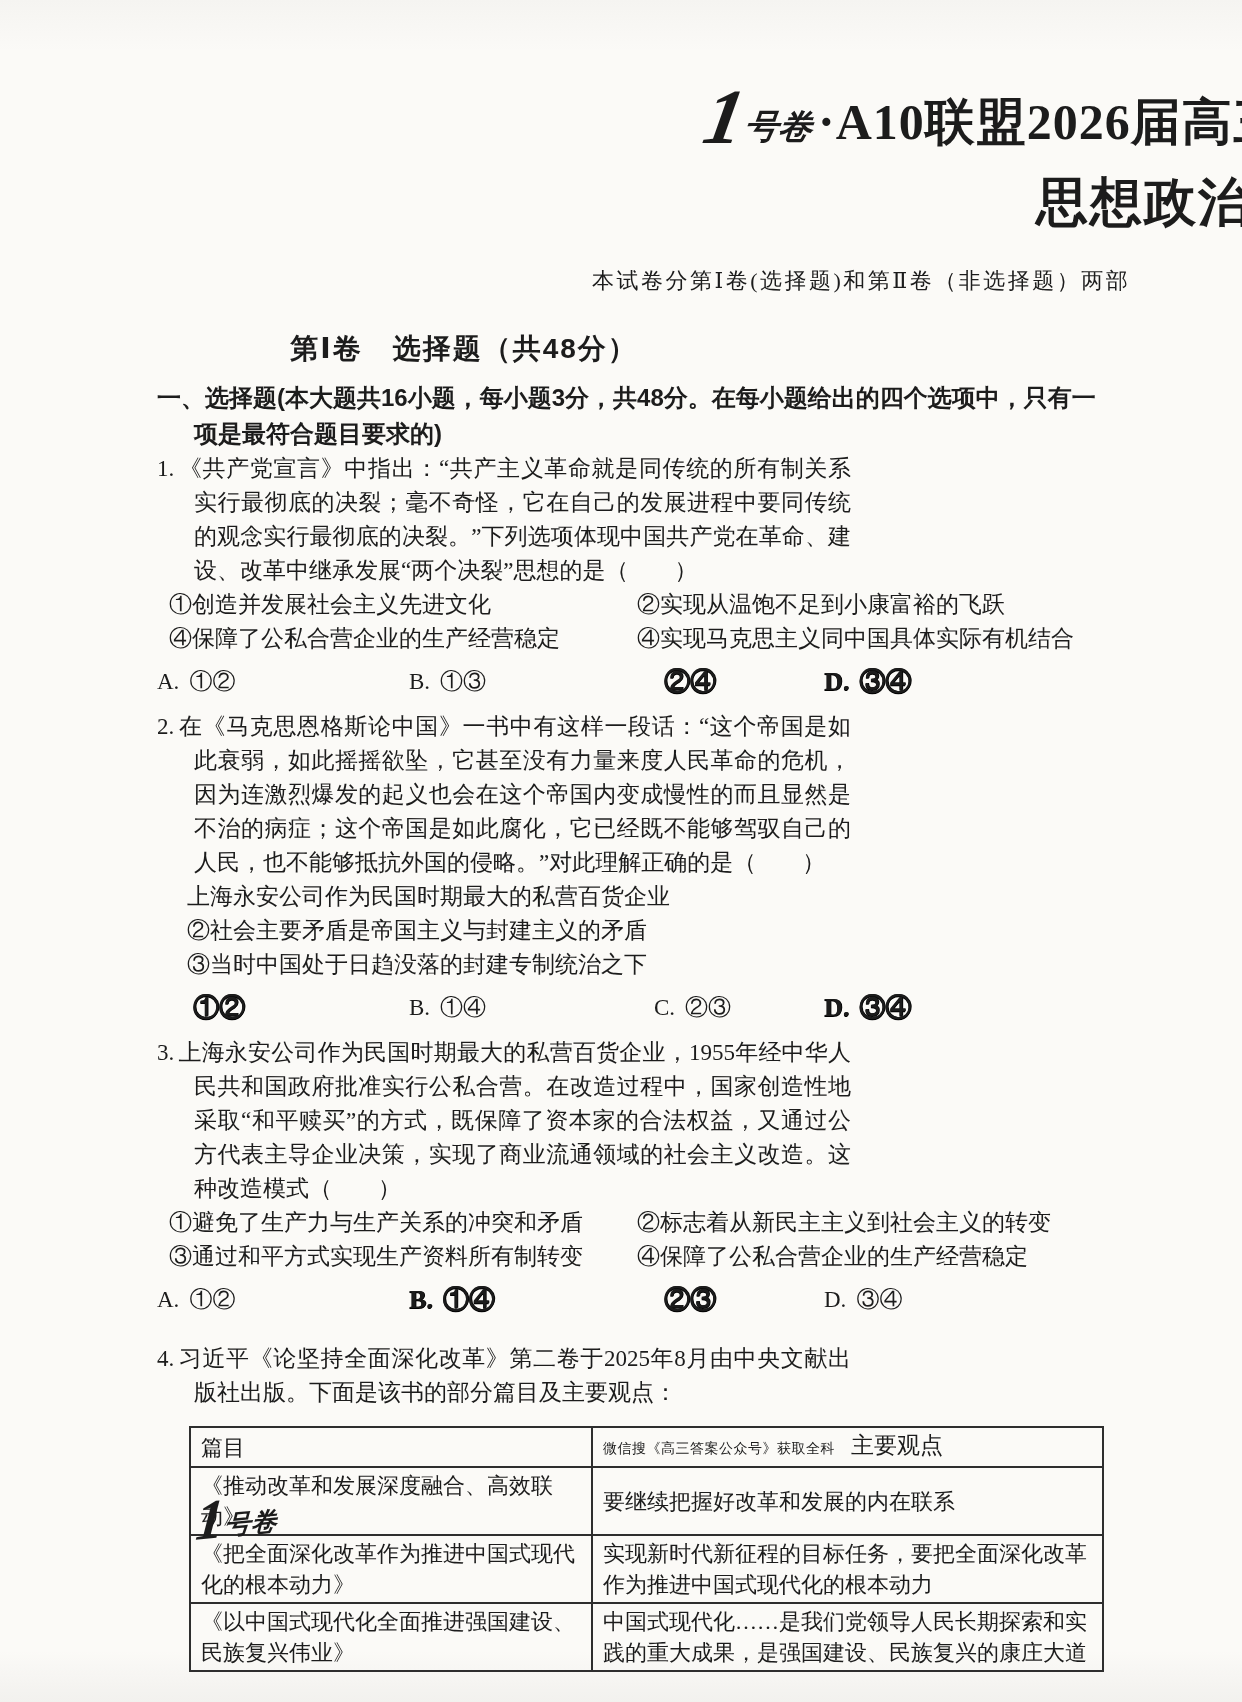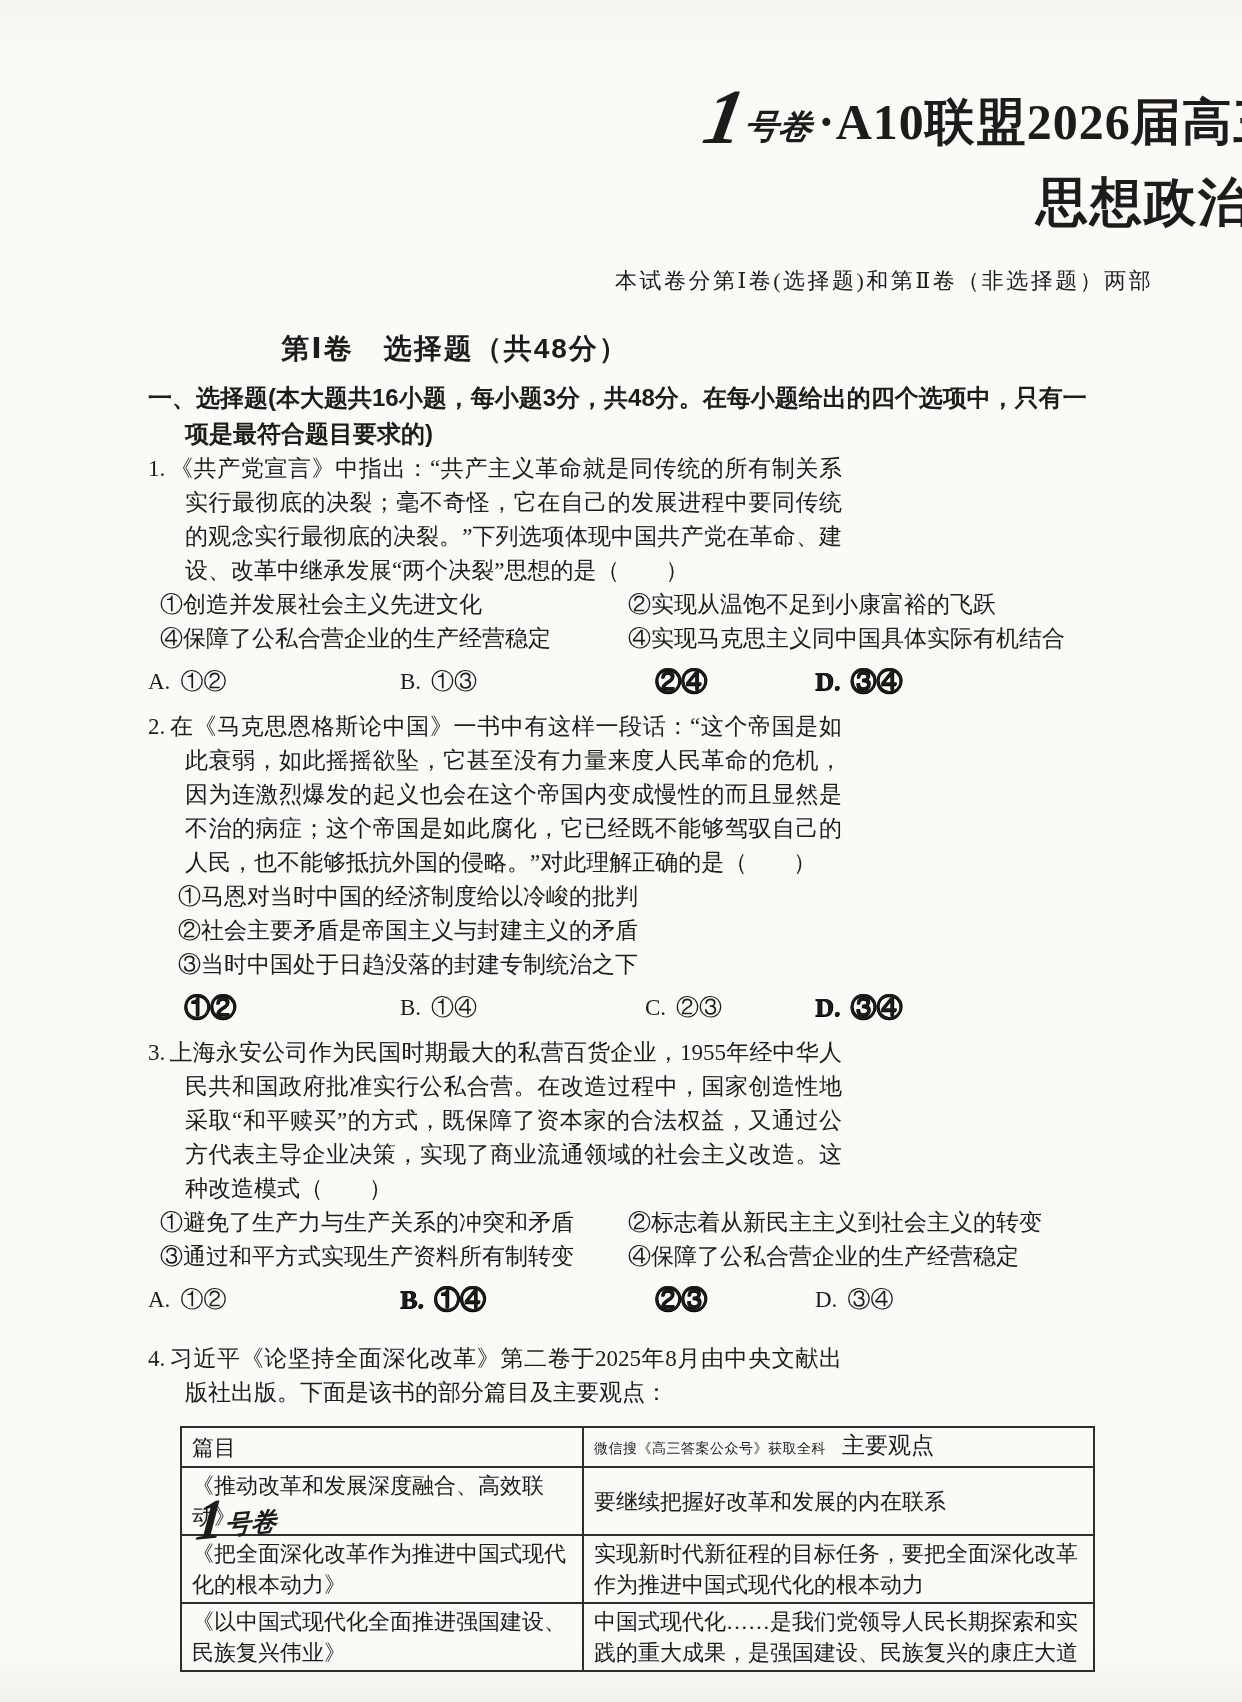--- a/index.html
+++ b/index.html
@@ -12,24 +12,24 @@
 
   
   .masthead { position:absolute; left:705px; top:84px; display:flex; align-items:flex-end; white-space:nowrap; }
   .brand-logo { display:flex; align-items:flex-end; font-style:italic; font-weight:900; margin-right:6px; }
   .brand-one  { font-size:78px; line-height:0.85; transform:skewX(-10deg); }
   .brand-rest { font-size:34px; line-height:1; padding-bottom:6px; transform:skewX(-6deg); }
   .masthead-title { font-size:50px; font-weight:700; line-height:1.1; letter-spacing:1px; }
 
   .subject-title { position:absolute; left:1036px; top:168px; font-size:52px; font-weight:700; letter-spacing:2px; white-space:nowrap; }
 
-  .exam-note { position:absolute; left:615px; top:266px; font-size:22px; letter-spacing:2.5px; white-space:nowrap; }
+  .exam-note { position:absolute; left:592px; top:266px; font-size:22px; letter-spacing:2.5px; white-space:nowrap; }
 
   
-  .content { position:absolute; left:0; top:330px; width:982px; padding:0 140px 0 148px; box-sizing:border-box; }
+  .content { position:absolute; left:9px; top:330px; width:982px; padding:0 140px 0 148px; box-sizing:border-box; }
 
   .section-title {
     font-family:"Liberation Sans","DejaVu Sans",sans-serif;
     font-weight:700; font-size:28px; text-align:center;
     margin:0 80px 12px 0; letter-spacing:2px;
   }
 
   .instructions { font-family:Liberation Sans, sans-serif; font-weight:700; font-size:24px; line-height:36px; }
   .instructions .line1 { white-space:nowrap; }
   .instructions .line2 { padding-left:37px; }
@@ -105,21 +105,21 @@
         <span class="ans"><span class="lbl">A.</span><span>①②</span></span>
         <span class="ans"><span class="lbl">B.</span><span>①③</span></span>
         <span class="ans marked"><span class="lbl"></span><span>②④</span></span>
         <span class="ans marked"><span class="lbl">D.</span><span>③④</span></span>
       </div>
     </div>
 
     <div class="question">
       <div class="qstem"><span class="qnum">2.</span><span>在《马克思恩格斯论中国》一书中有这样一段话：“这个帝国是如此衰弱，如此摇摇欲坠，它甚至没有力量来度人民革命的危机，因为连激烈爆发的起义也会在这个帝国内变成慢性的而且显然是不治的病症；这个帝国是如此腐化，它已经既不能够驾驭自己的人民，也不能够抵抗外国的侵略。”对此理解正确的是（　　）</span></div>
       <div class="options-list">
-        <div class="option">①马恩对当时中国的经济制度给以冷峻的批判</div>
+        <div class="option">上海永安公司作为民国时期最大的私营百货企业</div>
         <div class="option">②社会主要矛盾是帝国主义与封建主义的矛盾</div>
         <div class="option">③当时中国处于日趋没落的封建专制统治之下</div>
       </div>
       <div class="answer-row">
         <span class="ans marked indent-first"><span class="lbl"></span><span>①②</span></span>
         <span class="ans"><span class="lbl">B.</span><span>①④</span></span>
         <span class="ans"><span class="lbl">C.</span><span>②③</span></span>
         <span class="ans marked"><span class="lbl">D.</span><span>③④</span></span>
       </div>
     </div>

